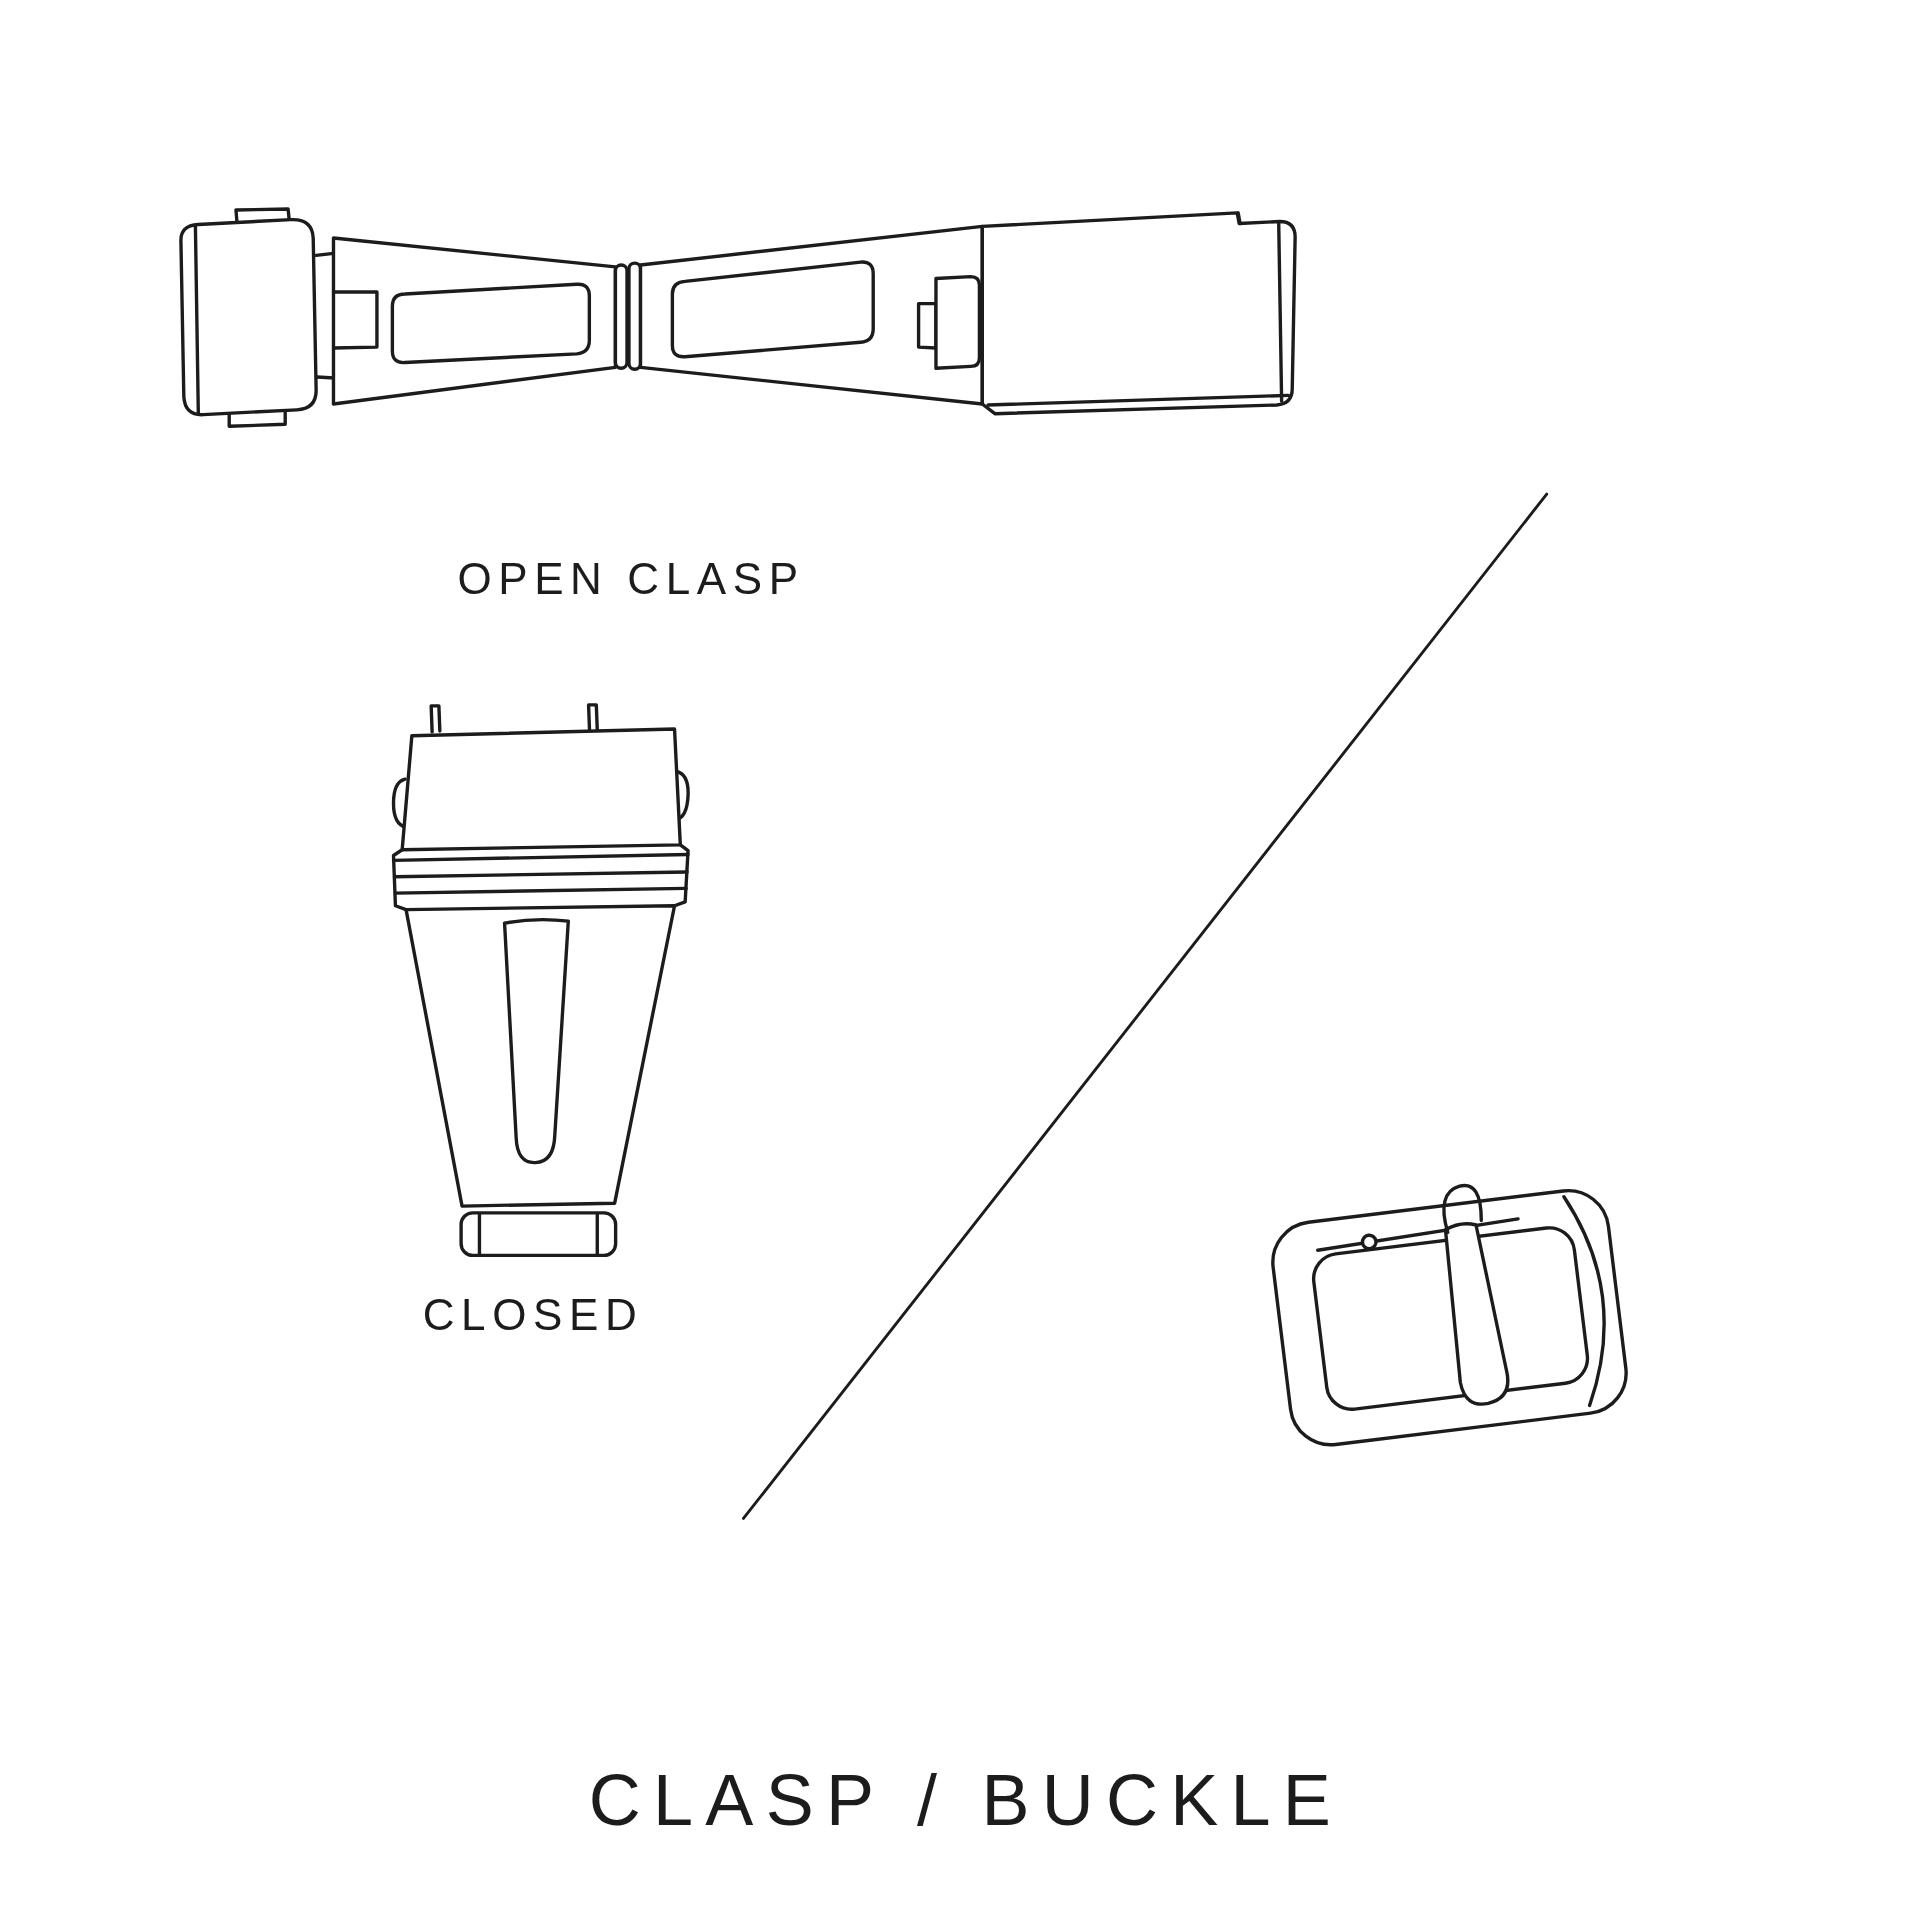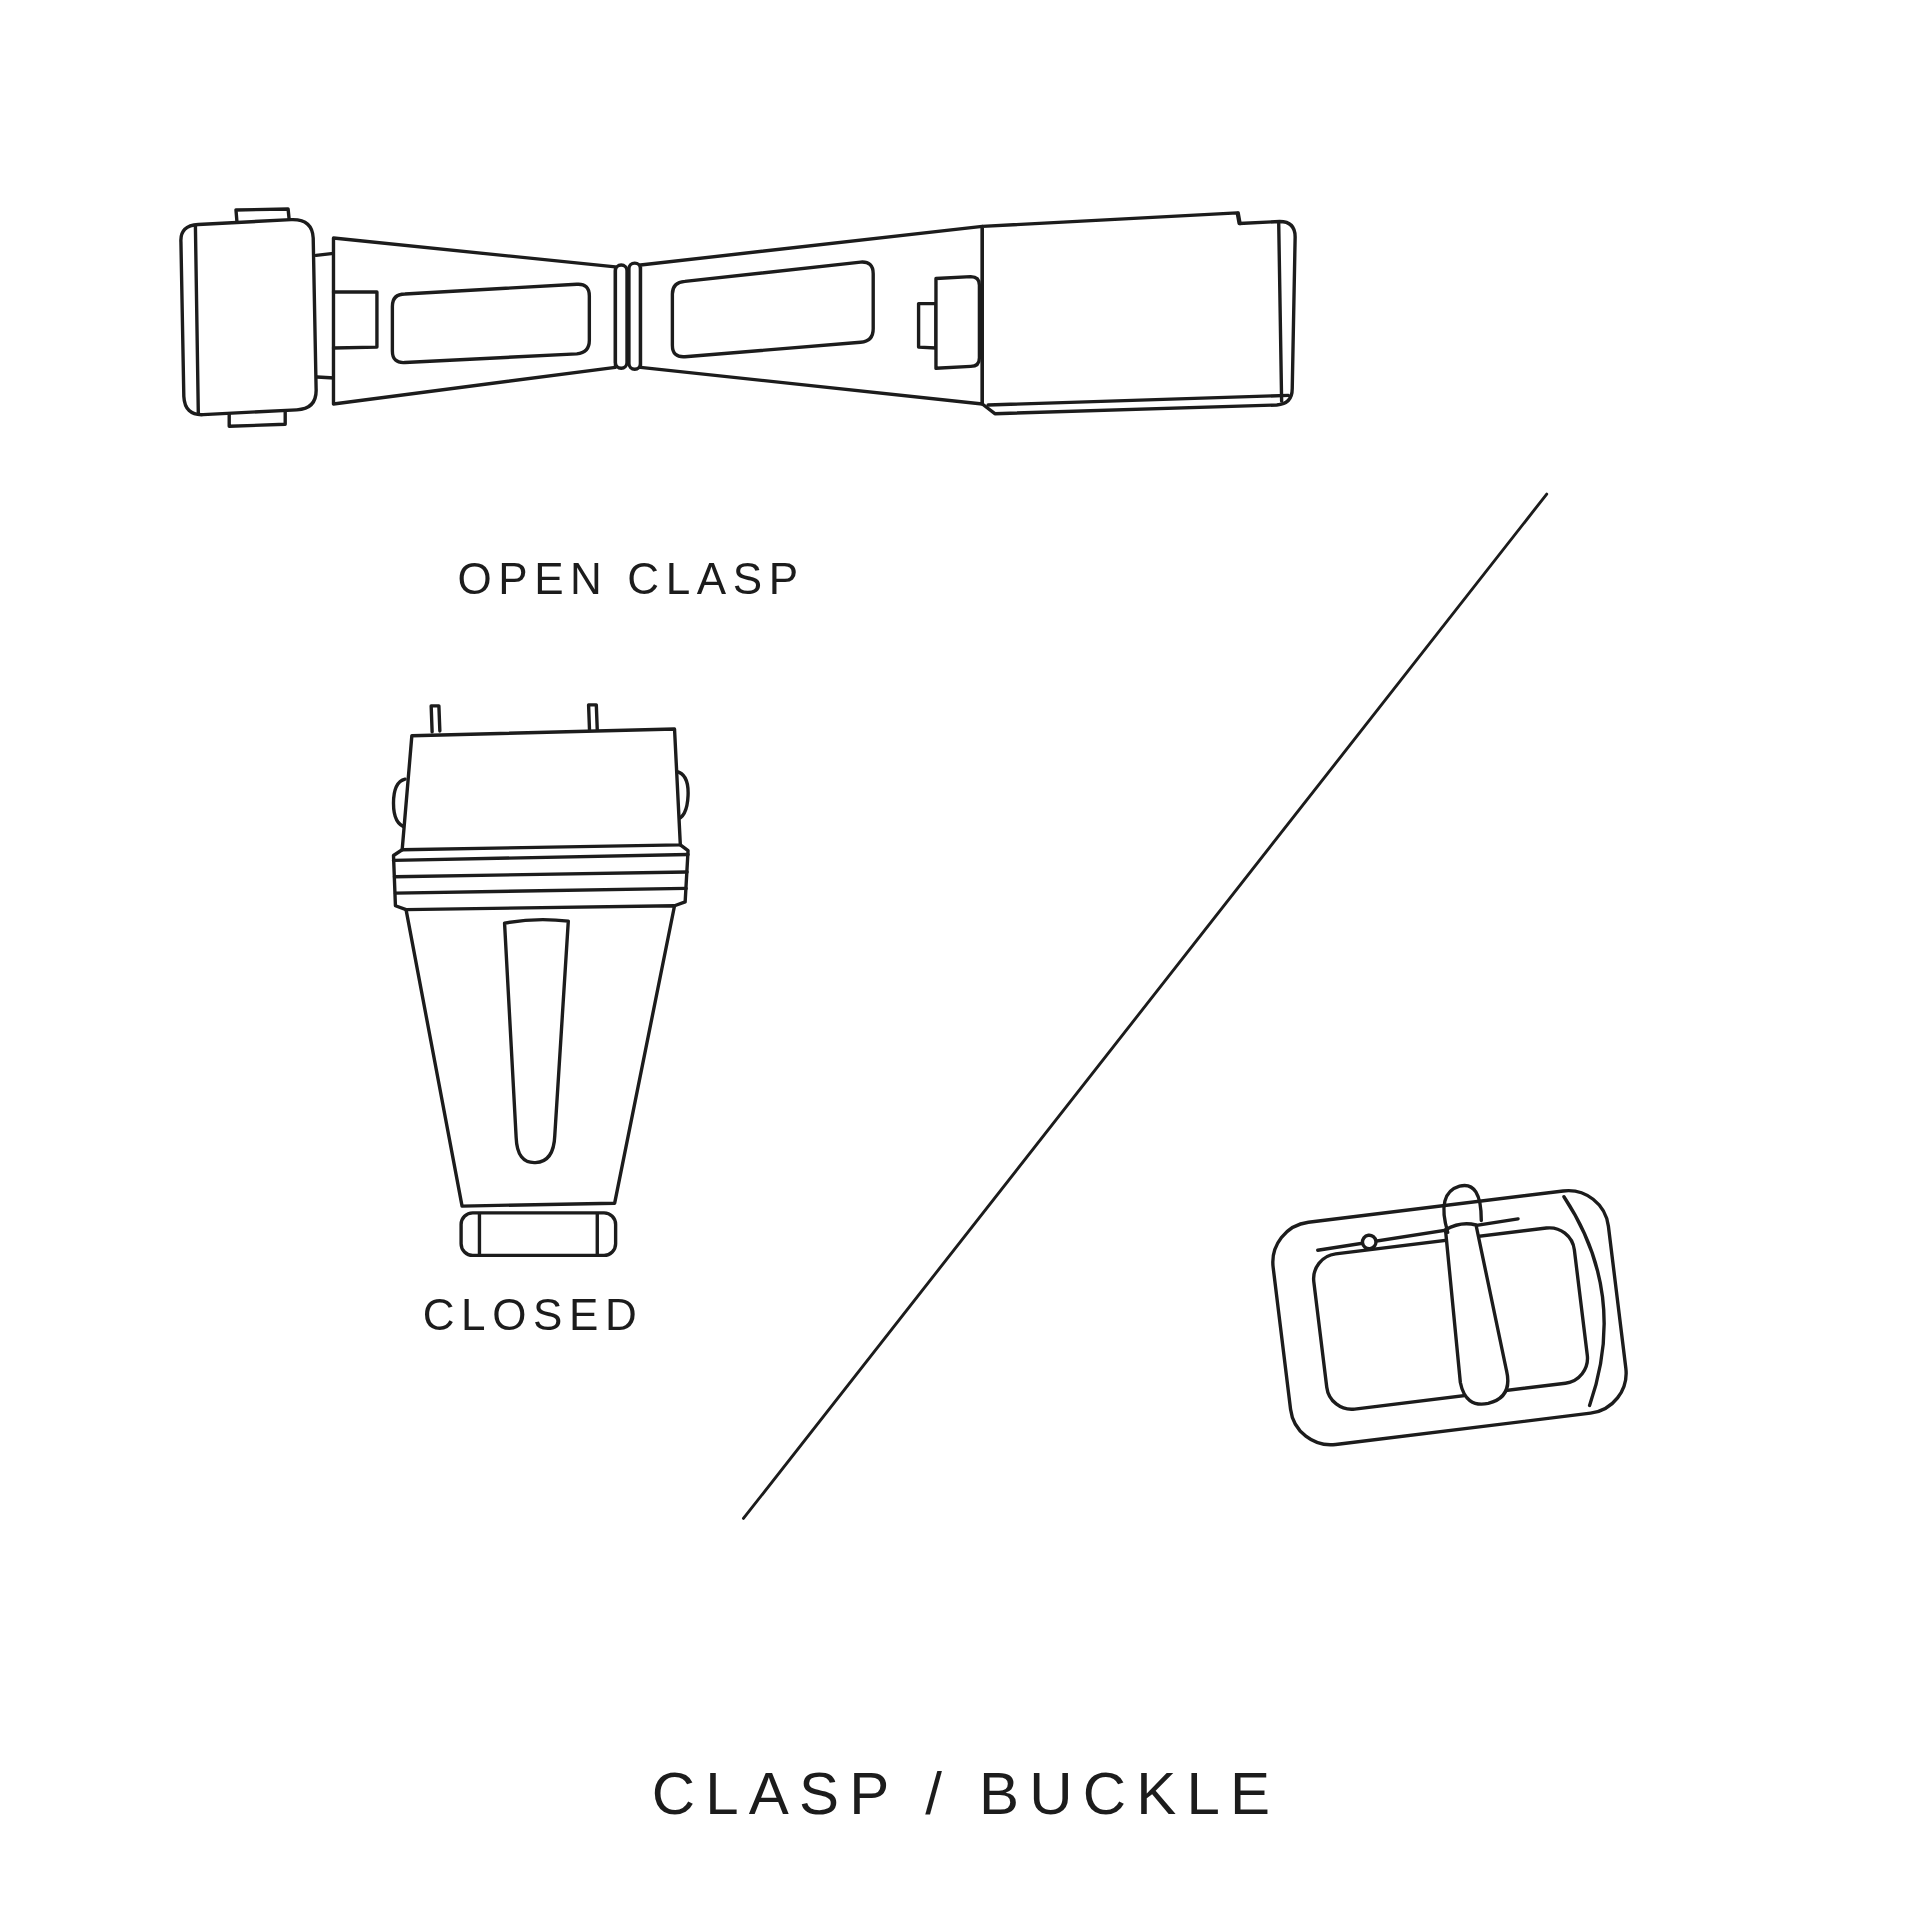--- a/index.html
+++ b/index.html
@@ -25,21 +25,21 @@
     white-space: nowrap;
     font-size: 44px;
     font-weight: 400;
     letter-spacing: 0.15em;
     color: var(--ink);
   }
   .title {
     position: absolute;
     transform: translateX(-50%);
     white-space: nowrap;
-    font-size: 60px;
+    font-size: 72px;
     font-weight: 500;
     letter-spacing: 0.17em;
     color: var(--ink);
   }
 </style>
 </head>
 <body>
 
 <div class="canvas">
 

